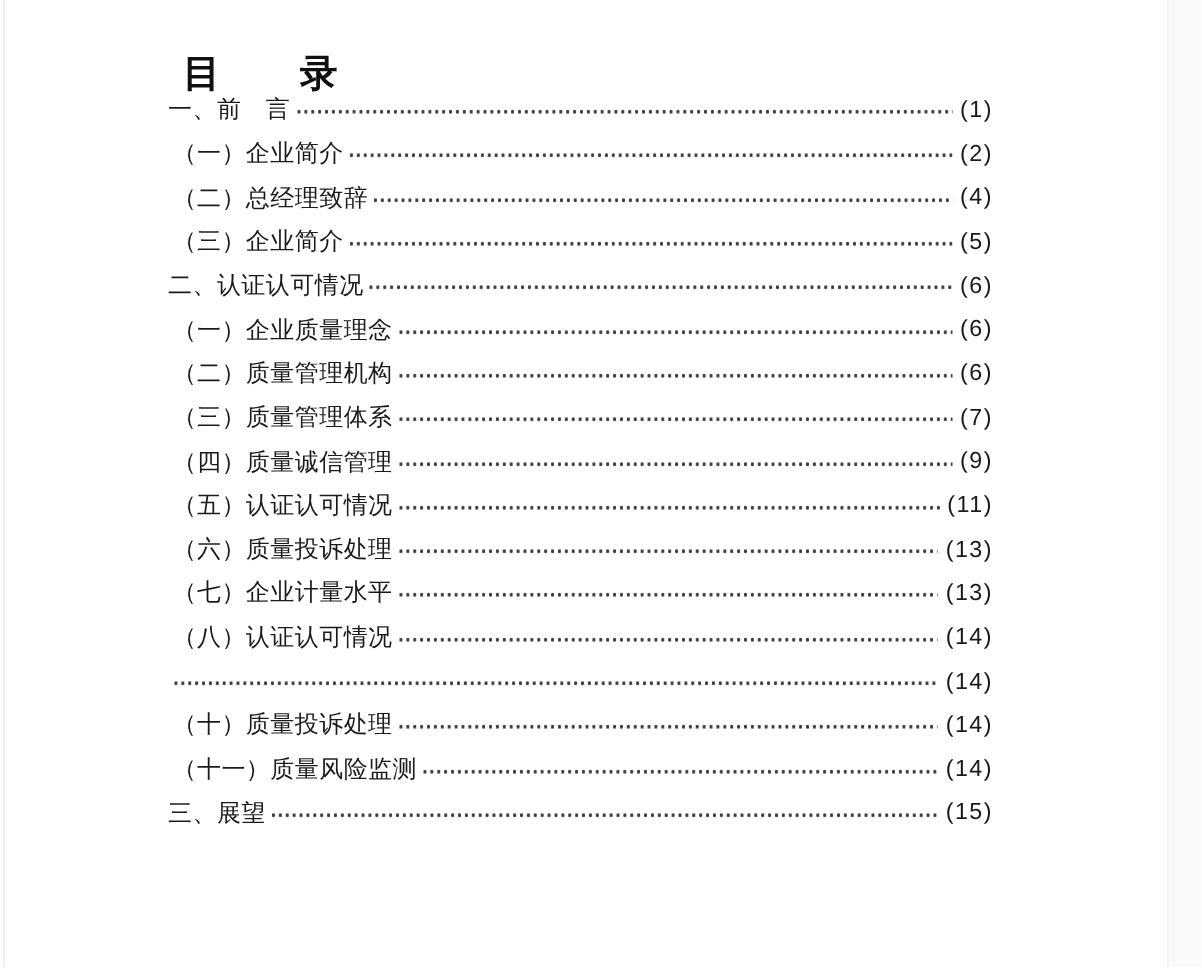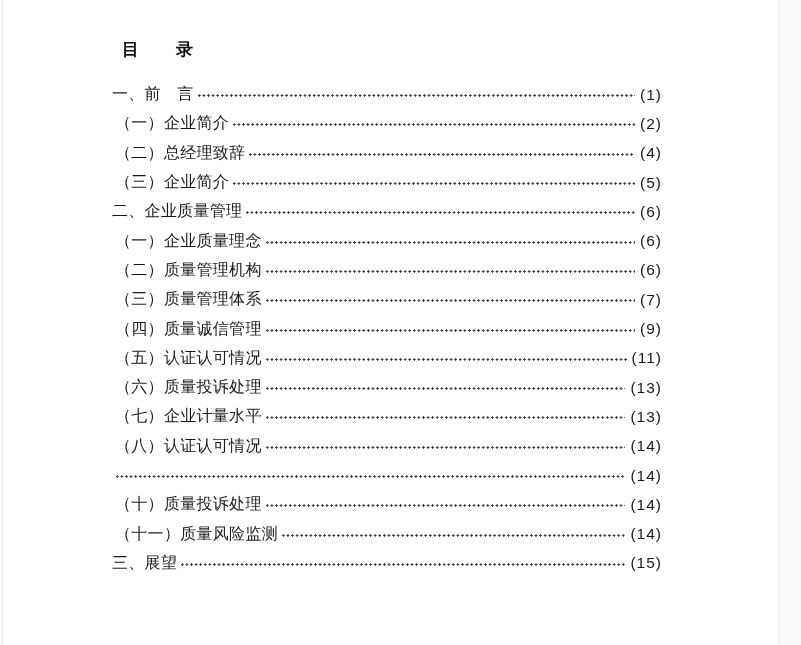--- a/index.html
+++ b/index.html
@@ -32,31 +32,31 @@
     width: 22px;
     height: 645px;
     background: #fafafa;
     border-left: 1px solid #f0f0f0;
   }
   .toc-title {
     position: absolute;
     left: 122px;
     top: 36px;
     margin: 0;
-    font-size: 17px;
+    font-size: 25px;
     line-height: 27px;
     font-weight: bold;
     color: #111111;
     white-space: pre;
     letter-spacing: 1px;
   }
   .toc {
     position: absolute;
     left: 112px;
-    top: 80px;
+    top: 59px;
     width: 550px;
   }
   .toc-row {
     display: flex;
     align-items: center;
     height: 29.3px;
     font-size: 16px;
     color: #1a1a1a;
     white-space: nowrap;
   }
@@ -104,21 +104,21 @@
     <span class="label">（二）总经理致辞</span>
     <span class="leader"></span>
     <span class="page-num">(4)</span>
   </div>
       <div class="toc-row level-2">
     <span class="label">（三）企业简介</span>
     <span class="leader"></span>
     <span class="page-num">(5)</span>
   </div>
       <div class="toc-row level-1">
-    <span class="label">二、企业质量管理</span>
+    <span class="label">二、认证认可情况</span>
     <span class="leader"></span>
     <span class="page-num">(6)</span>
   </div>
       <div class="toc-row level-2">
     <span class="label">（一）企业质量理念</span>
     <span class="leader"></span>
     <span class="page-num">(6)</span>
   </div>
       <div class="toc-row level-2">
     <span class="label">（二）质量管理机构</span>

